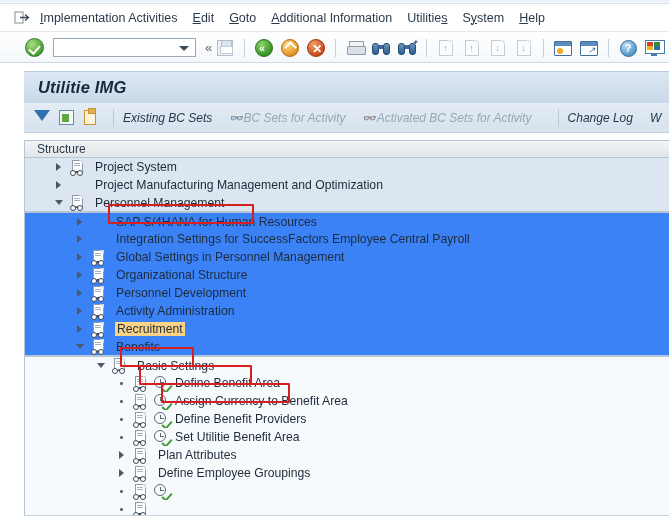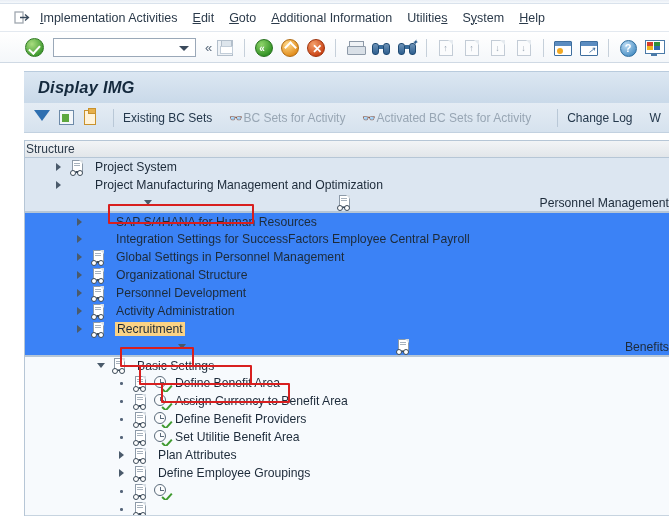--- a/index.html
+++ b/index.html
@@ -157,53 +157,53 @@
     border-bottom: 1px solid #c2d1e0;
   }
   .st-icon { width: 20px; height: 19px; margin-right: 4px; position: relative; flex:0 0 auto; }
   .ic-filter { width:0;height:0;margin:2px auto;border-left:8px solid transparent;border-right:8px solid transparent;border-top:11px solid #2e6fb0;}
   .ic-expand { width:15px;height:15px;margin:2px auto;background:#f4f7fa;border:1px solid #6d8aa8;position:relative;}
   .ic-expand::after{content:"";position:absolute;left:2px;top:3px;width:7px;height:8px;background:#5ea83f;}
   .ic-clip { width:12px;height:15px;margin:2px auto;background:#fff3da;border:1px solid #c9922c;position:relative;}
   .ic-clip::before{content:"";position:absolute;left:3px;top:-3px;width:6px;height:4px;background:#e8b04a;border:1px solid #c9922c;}
 
   .st-sep { width:1px;height:18px;background:#b9c8d7;margin:0 9px; flex:0 0 auto; }
-  .st-btn { font-size:12px; color:#24384c; margin-right:17px; white-space:nowrap; cursor:default; flex:0 0 auto; }
+  .st-btn { font-size:12px; color:#24384c; margin-right:17px; white-space:nowrap; cursor:default; flex:0 0 auto;font-style:italic; }
   .st-btn.disabled { color:#98a6b4; }
   .st-btn .glassicon { display:inline-block; width:14px; color:#9aa8b6; font-size:11px; }
 
   
   .grid {
     position: absolute; left: 24px; top: 77px; width: 645px; bottom: 0;
     background: #ffffff;
     border-top: 1px solid #b6c6d6;
     border-left: 1px solid #b6c6d6;
     overflow: hidden;
   }
   .grid-head {
     height: 17px;
     background: linear-gradient(#f2f4f6, #e2e6ea);
     border-bottom: 1px solid #b6c6d6;
     font-size: 12px; color: #2b3a4a;
-    padding-left: 1px; line-height: 16px;
+    padding-left: 12px; line-height: 16px;
   }
   .rows { position: relative; }
 
   .row {
     position: relative;
     height: 18px;
     display: flex; align-items: center;
     font-size: 12.2px;
     color: #1d2b3a;
     white-space: nowrap;
   }
   .band-a { background: #dce6f1; }
   .band-b { background: #3b82f6; }
   .band-c { background: #f7fafd; }
-  .row.sep-under { border-bottom: 1px solid #b6c6d6; justify-content: space-between; }
+  .row.sep-under { border-bottom: 1px solid #b6c6d6; }
   .row.sep-over  { border-top: 1px solid #b6c6d6; }
 
   .twisty {
     width: 12px; height: 18px; position: relative; flex: 0 0 auto;
   }
   .twisty.closed::after {
     content: ""; position: absolute; left: 3px; top: 5px;
     border-left: 5px solid #4a5a6b;
     border-top: 4px solid transparent;
     border-bottom: 4px solid transparent;
@@ -380,21 +380,21 @@
           <i class="q q2"></i>
           <i class="q q3"></i>
           <i class="q q4"></i>
         </div>
       </div>
   </div>
 
   <div class="body-panel">
 
     <div class="title-bar">
-      <div class="t">Display IMG</div>
+      <div class="t">Utilitie IMG</div>
     </div>
 
     <div class="sec-toolbar">
       <div class="st-icon">
           <div class="ic-filter"></div>
         </div>
       <div class="st-icon">
           <div class="ic-expand"></div>
         </div>
       <div class="st-icon">

